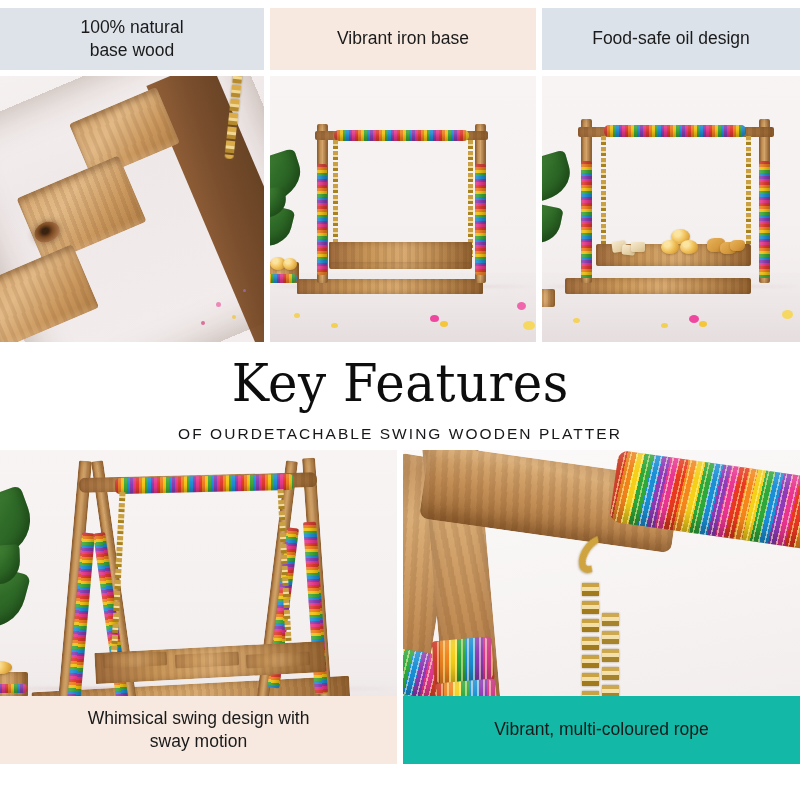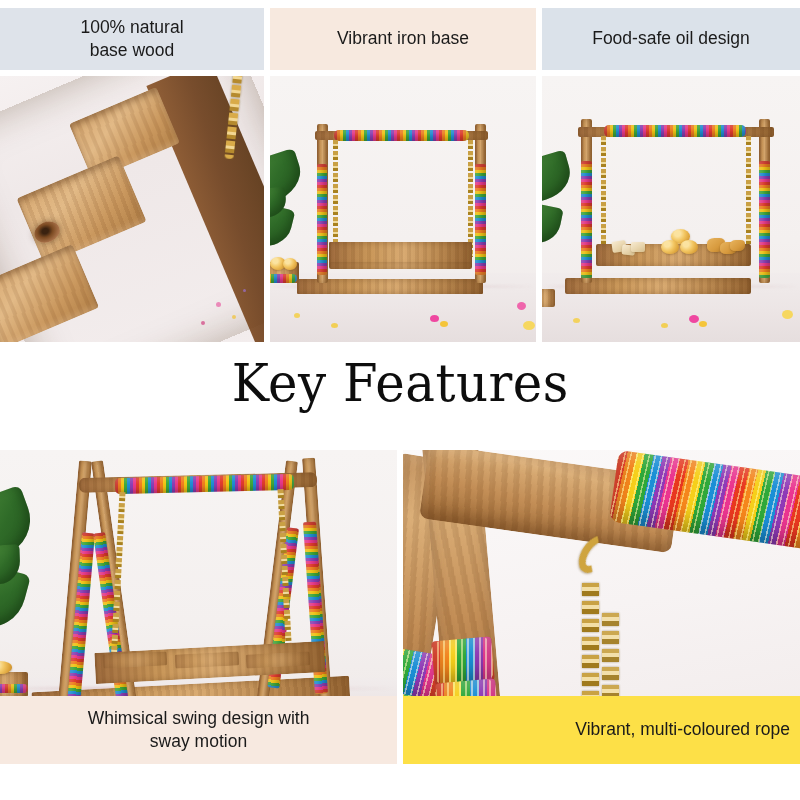--- a/index.html
+++ b/index.html
@@ -92,21 +92,21 @@
 
   
   .bottom-caps {
     position: absolute; left: 0; top: 696px;
     width: 800px; height: 68px;
     display: flex;
   }
   .bottom-caps .cell { height: 68px; }
   .bcap-1 { width: 397px; background: #f7e9e0; }
   .bcap-gap { width: 6px; background: #ffffff; }
-  .bcap-2 { width: 397px; background: #fde047; justify-content: flex-end; }
+  .bcap-2 { width: 397px; background: #14b8a6; }
 
   
 
   
   .photo-platter { width: 100%; height: 100%; background: #f0eaea; position: relative; }
   .pp-wall {
     position: absolute; left: 0; top: 0; width: 100%; height: 100%;
     background:
       linear-gradient(160deg, #f6f1f1 0%, #efe8e8 38%, #f3eded 100%);
   }
@@ -425,20 +425,21 @@
         <div class="confetti" style="left:61%; top:92%; width:8px; height:6px; background:#f5c53a;"></div>
         <div class="confetti" style="left:46%; top:93%; width:7px; height:5px; background:#f2cf55;"></div>
         <div class="confetti" style="left:12%; top:91%; width:7px; height:5px; background:#f3d25e;"></div>
         <div class="confetti" style="left:93%; top:88%; width:11px; height:9px; background:#f6d75f;"></div>
       </div>
     </div>
   </div>
 
   <div class="mid-title">
     <div class="key-features">Key Features</div>
+    <div class="key-sub">OF OURDETACHABLE SWING WOODEN PLATTER</div>
   </div>
 
   <div class="bottom-images">
 
     <div class="pane bpane-1">
       <div class="scene">
         <div class="scene-floor" style="height:18%;"></div>
         <div class="plant" style="left:-8%; top:16%; width:16%; height:22%; transform:rotate(-20deg);"></div>
         <div class="plant" style="left:-9%; top:42%; width:15%; height:22%; transform:rotate(15deg);"></div>
         <div class="plant" style="left:-4%; top:34%; width:9%; height:14%; transform:rotate(-2deg);"></div>

